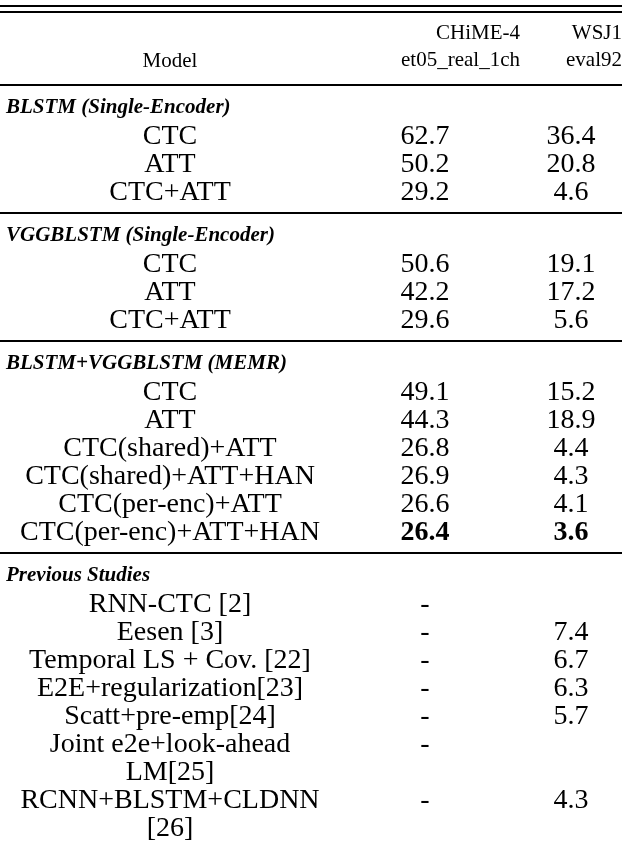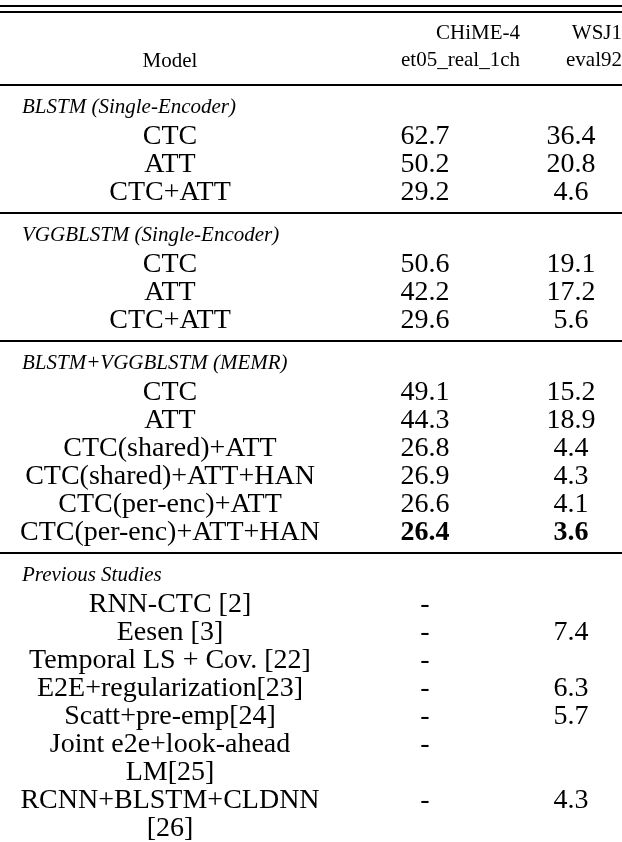--- a/index.html
+++ b/index.html
@@ -46,21 +46,22 @@
   .cell.num {
     text-align: center;
   }
   .section {
     padding: 2px 0 4px 0;
   }
   .section-title {
     font-style: italic;
     font-size: 21px;
     line-height: 30px;
-    padding-left: 22px;
+    padding-left: 6px;
+    font-weight: bold;
   }
   .row {
     display: grid;
     grid-template-columns: 330px 190px 102px;
     font-size: 28px;
     line-height: 28px;
   }
   .row.bold .cell.num {
     font-weight: bold;
   }
@@ -166,20 +167,21 @@
           <div class="cell num">-</div>
         </div>
         <div class="row">
           <div class="cell model">Eesen [3]</div>
           <div class="cell num">-</div>
           <div class="cell num">7.4</div>
         </div>
         <div class="row">
           <div class="cell model">Temporal LS + Cov. [22]</div>
           <div class="cell num">-</div>
+          <div class="cell num">6.7</div>
         </div>
         <div class="row">
           <div class="cell model">E2E+regularization[23]</div>
           <div class="cell num">-</div>
           <div class="cell num">6.3</div>
         </div>
         <div class="row">
           <div class="cell model">Scatt+pre-emp[24]</div>
           <div class="cell num">-</div>
           <div class="cell num">5.7</div>

